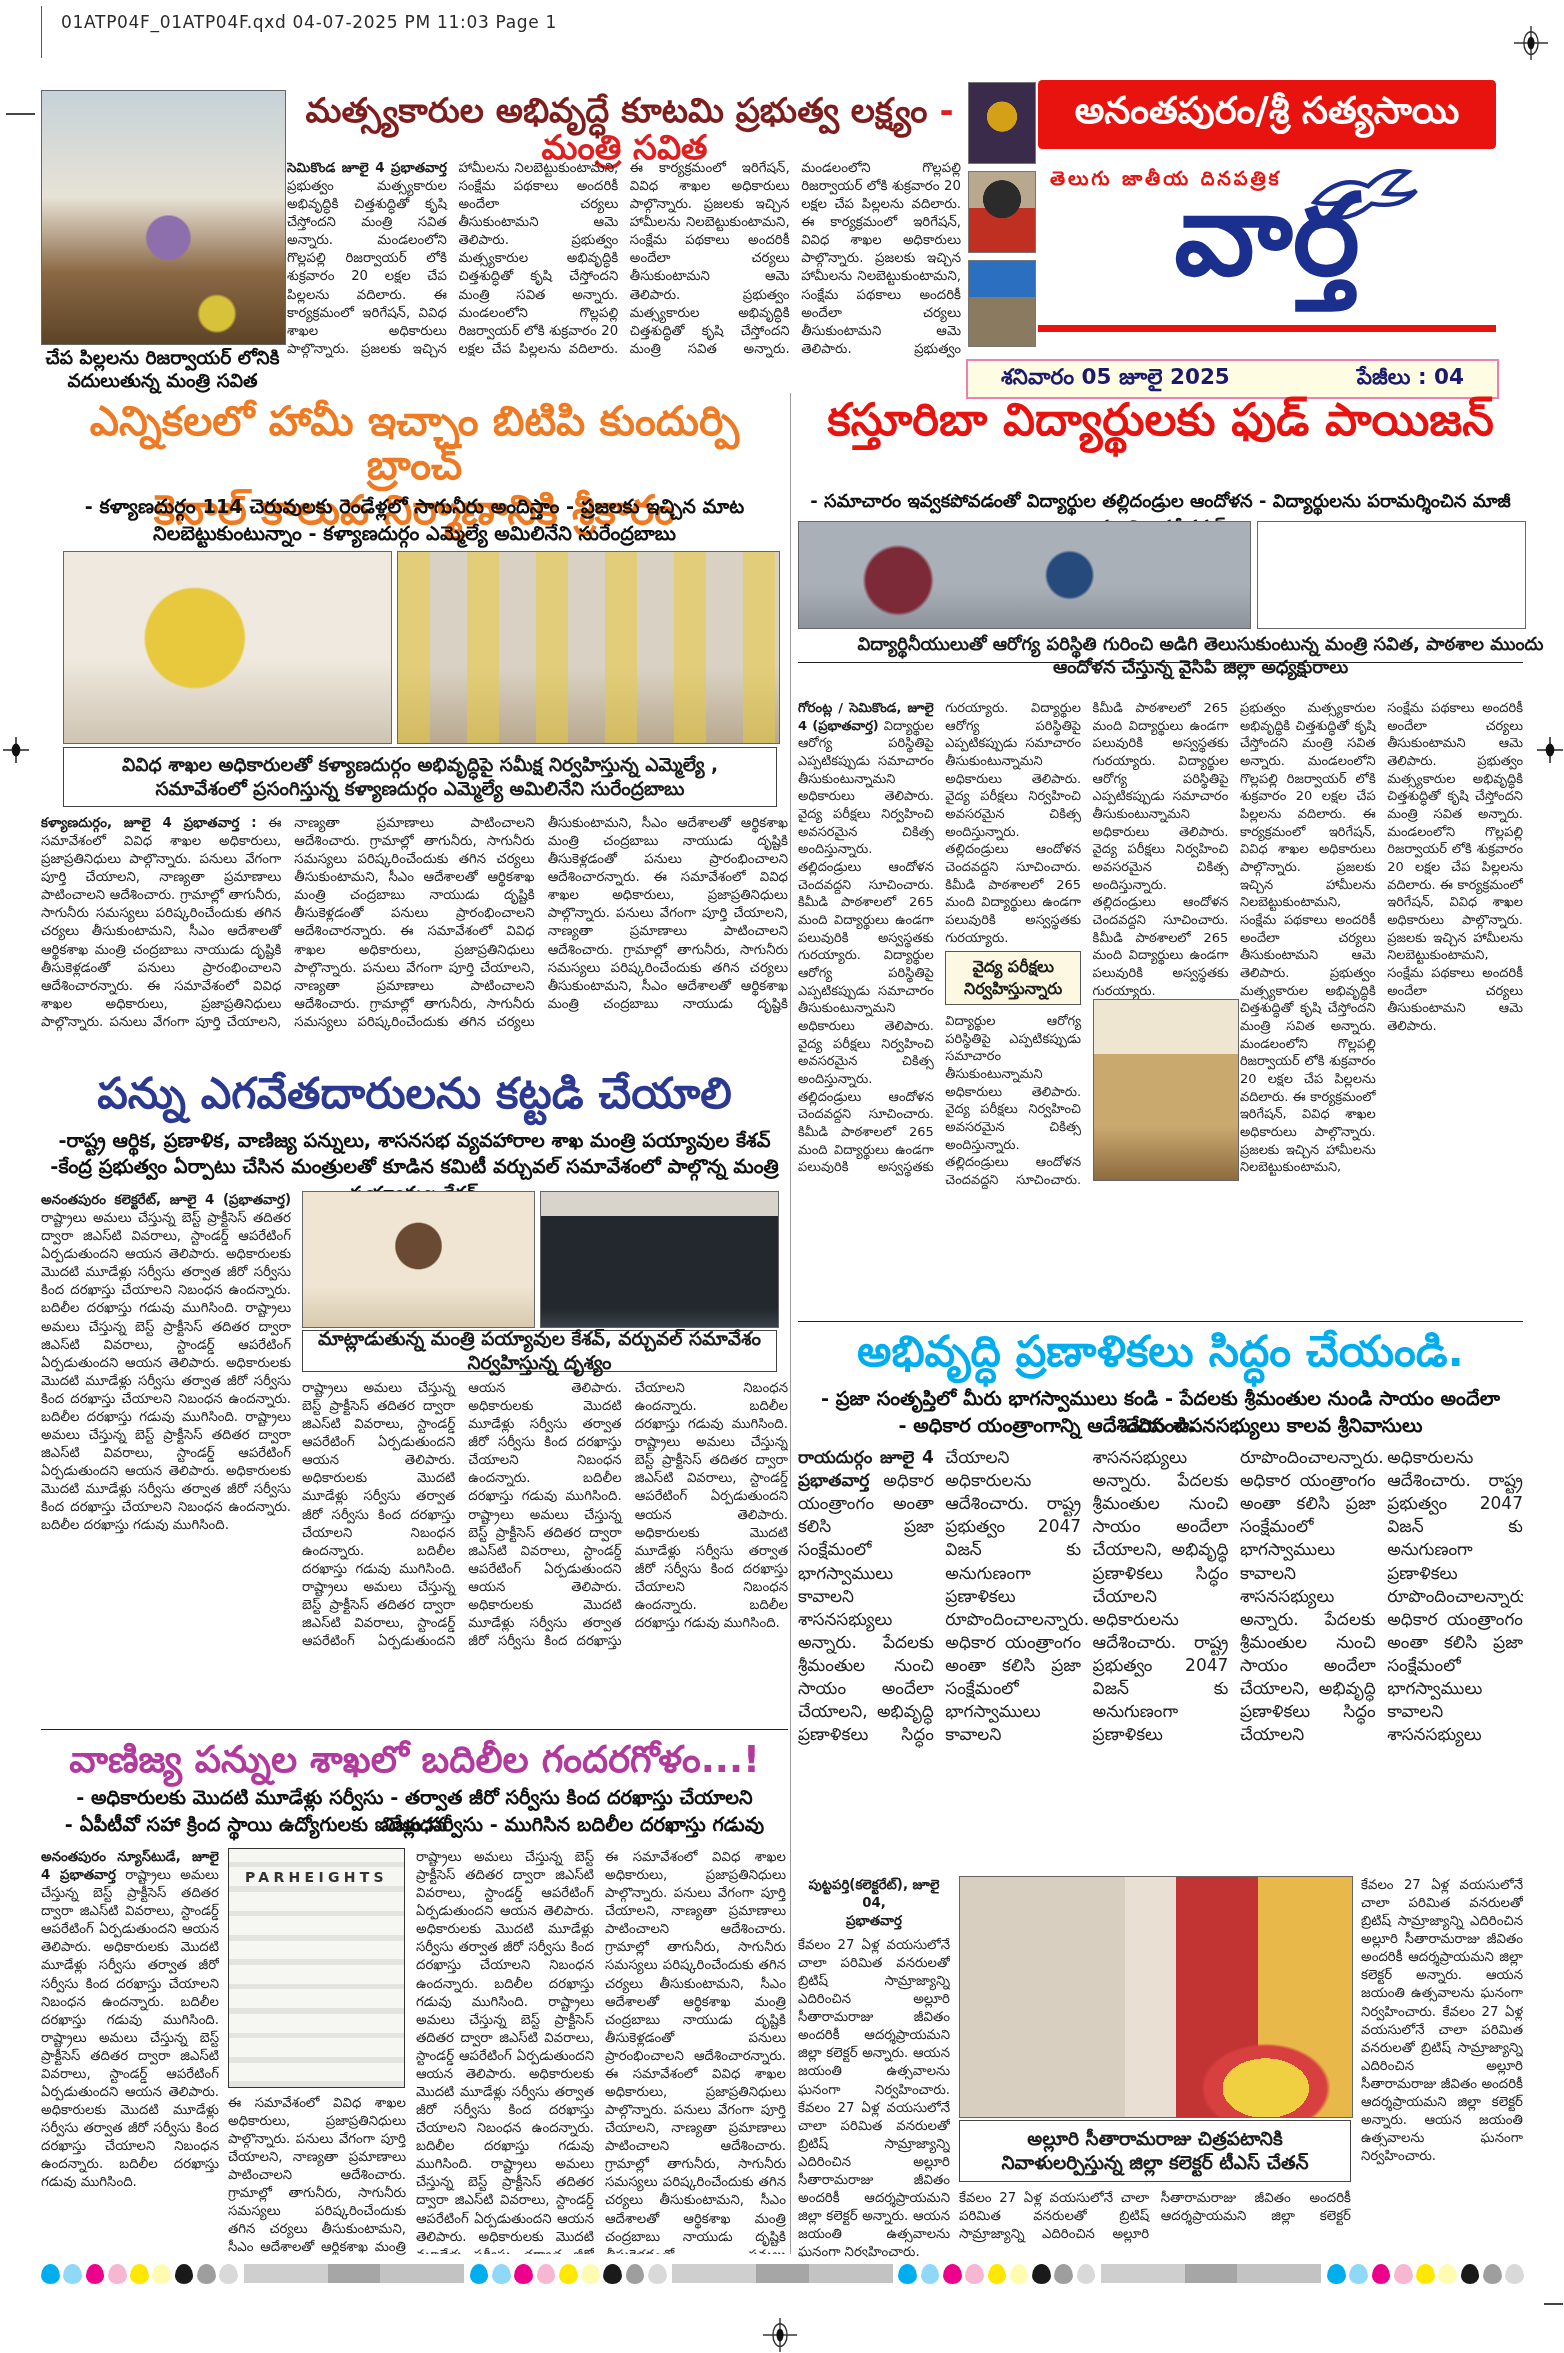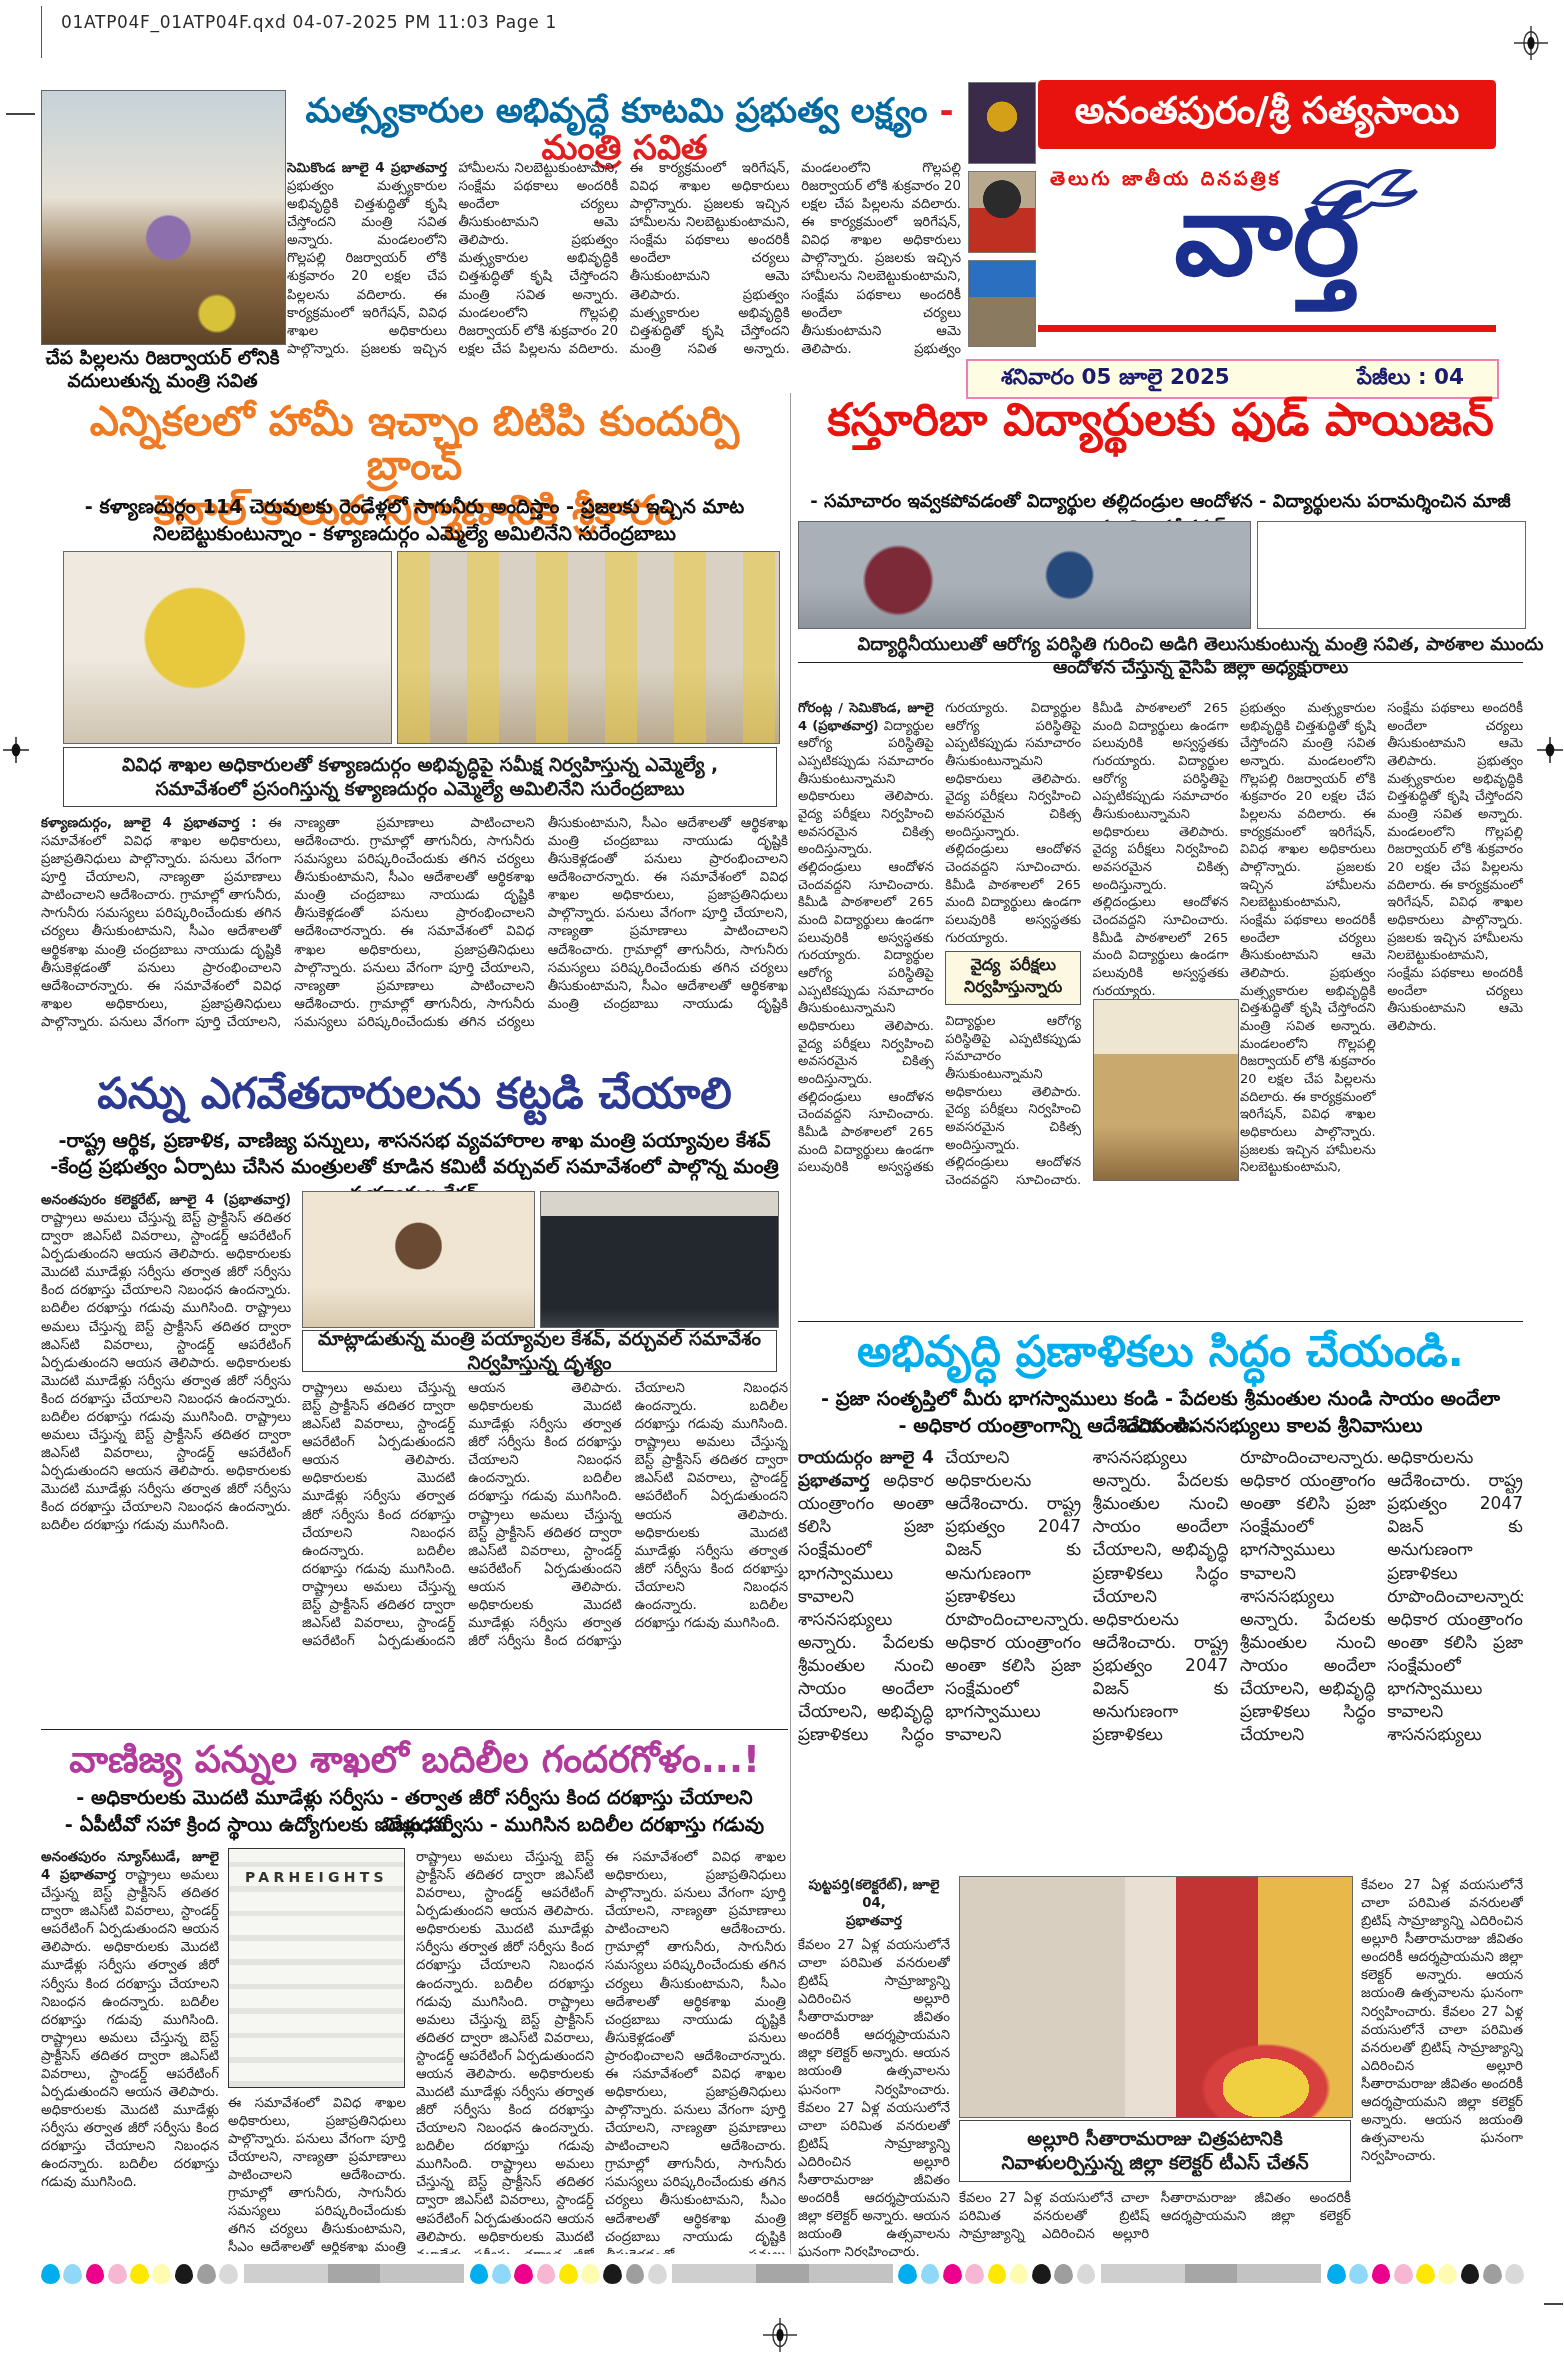--- a/index.html
+++ b/index.html
@@ -15,21 +15,21 @@
   
   .lead-photo{left:41px;top:90px;width:243px;height:253px;border:0.7px solid #888;
     background:
       radial-gradient(circle at 52% 58%, #8e6fae 0 11%, rgba(0,0,0,0) 12%),
       radial-gradient(circle at 72% 88%, #d8c23a 0 6%, rgba(0,0,0,0) 7%),
       linear-gradient(#c6d2d8 0%, #e7e2d6 42%, #8a6844 72%, #5d4427 100%);}
   .lead-caption{left:41px;top:346px;width:243px;text-align:center;font-weight:700;
     font-size:18.7px;line-height:1.25;color:#111;}
   .lead-headline{left:287px;top:92px;width:675px;text-align:center;font-weight:800;
     font-size:34px;line-height:1.1;}
-  .lead-headline .green{color:#0369a1;margin-left:10px;}
+  .lead-headline .green{color:#7f1d1d;margin-left:10px;}
   .lead-headline .red{color:#e02020;}
   .lead-body{left:287px;top:159px;width:674px;height:202px;column-count:4;column-gap:11.5px;
     font-size:13.3px;line-height:1.36;text-align:justify;overflow:hidden;}
   b.dl{font-weight:700;}
   
   .mast-img{width:66px;height:80px;border:0.7px solid #777;}
   .mast-band{left:1038px;top:80px;width:458px;height:69px;background:#e8120e;
     border-radius:4.3px;display:flex;align-items:center;justify-content:center;
     color:#fff;font-weight:800;font-size:37px;white-space:nowrap;}
   .mast-tagline{left:1050px;top:167px;font-size:19.4px;font-weight:700;color:#e8120e;letter-spacing:2.9px;}
@@ -190,21 +190,21 @@
 
   <div class="abs hl food-hl">కస్తూరిబా విద్యార్థులకు ఫుడ్ పాయిజన్</div>
   <div class="abs sub" style="left:798px;top:490px;width:725px;font-size:18px;">- సమాచారం ఇవ్వకపోవడంతో విద్యార్థుల తల్లిదండ్రుల ఆందోళన   - విద్యార్థులను పరామర్శించిన మాజీ మంత్రి ఉషశ్రీచరణ్</div>
   <div class="abs photo" style="left:798px;top:521px;width:451px;height:106px;background:radial-gradient(circle at 22% 55%,#7c2a38 0 9%,rgba(0,0,0,0) 10%),radial-gradient(circle at 60% 50%,#274a7c 0 8%,rgba(0,0,0,0) 9%),linear-gradient(#a9b0b8 0 60%,#8d949c 100%);"></div>
   <div class="abs photo" style="left:1257px;top:521px;width:267px;height:106px;background:radial-gradient(circle at 35% 50%,#d8d8d8 0 10%,rgba(0,0,0,0) 11%),linear-gradient(#b8ab92 0 55%,#97steel 100%),linear-gradient(#b8ab92 0 55%,#978a70 100%);"></div>
   <div class="abs cap" style="left:838px;top:632px;width:725px;font-size:18px;">విద్యార్థినీయులుతో ఆరోగ్య పరిస్థితి గురించి అడిగి తెలుసుకుంటున్న మంత్రి సవిత, పాఠశాల ముందు ఆందోళన చేస్తున్న వైసిపి జిల్లా అధ్యక్షురాలు</div>
   <div class="abs rule" style="left:798px;top:662px;width:725px;"></div>
   <div class="abs body-cols" style="left:798px;top:699px;width:725px;height:645px;column-count:5;column-gap:11.5px;font-size:13px;">
     <b class="dl">గోరంట్ల / సెమికొండ, జూలై 4 (ప్రభాతవార్త)</b>
     <span>విద్యార్థుల ఆరోగ్య పరిస్థితిపై ఎప్పటికప్పుడు సమాచారం తీసుకుంటున్నామని అధికారులు తెలిపారు. వైద్య పరీక్షలు నిర్వహించి అవసరమైన చికిత్స అందిస్తున్నారు. తల్లిదండ్రులు ఆందోళన చెందవద్దని సూచించారు. కిమీడి పాఠశాలలో 265 మంది విద్యార్థులు ఉండగా పలువురికి అస్వస్థతకు గురయ్యారు. విద్యార్థుల ఆరోగ్య పరిస్థితిపై ఎప్పటికప్పుడు సమాచారం తీసుకుంటున్నామని అధికారులు తెలిపారు. వైద్య పరీక్షలు నిర్వహించి అవసరమైన చికిత్స అందిస్తున్నారు. తల్లిదండ్రులు ఆందోళన చెందవద్దని సూచించారు. కిమీడి పాఠశాలలో 265 మంది విద్యార్థులు ఉండగా పలువురికి అస్వస్థతకు గురయ్యారు. విద్యార్థుల ఆరోగ్య పరిస్థితిపై ఎప్పటికప్పుడు సమాచారం తీసుకుంటున్నామని అధికారులు తెలిపారు. వైద్య పరీక్షలు నిర్వహించి అవసరమైన చికిత్స అందిస్తున్నారు. తల్లిదండ్రులు ఆందోళన చెందవద్దని సూచించారు. కిమీడి పాఠశాలలో 265 మంది విద్యార్థులు ఉండగా పలువురికి అస్వస్థతకు గురయ్యారు. </span>
-    <div class="inset-label" style="white-space:pre-line;font-family:Liberation Mono, monospace;">వైద్య పరీక్షలు
+    <div class="inset-label" style="white-space:pre-line;">వైద్య పరీక్షలు
 నిర్వహిస్తున్నారు</div>
     <span>విద్యార్థుల ఆరోగ్య పరిస్థితిపై ఎప్పటికప్పుడు సమాచారం తీసుకుంటున్నామని అధికారులు తెలిపారు. వైద్య పరీక్షలు నిర్వహించి అవసరమైన చికిత్స అందిస్తున్నారు. తల్లిదండ్రులు ఆందోళన చెందవద్దని సూచించారు. కిమీడి పాఠశాలలో 265 మంది విద్యార్థులు ఉండగా పలువురికి అస్వస్థతకు గురయ్యారు. విద్యార్థుల ఆరోగ్య పరిస్థితిపై ఎప్పటికప్పుడు సమాచారం తీసుకుంటున్నామని అధికారులు తెలిపారు. వైద్య పరీక్షలు నిర్వహించి అవసరమైన చికిత్స అందిస్తున్నారు. తల్లిదండ్రులు ఆందోళన చెందవద్దని సూచించారు. కిమీడి పాఠశాలలో 265 మంది విద్యార్థులు ఉండగా పలువురికి అస్వస్థతకు గురయ్యారు. </span>
     <div class="inset-photo"></div>
     <span>ప్రభుత్వం మత్స్యకారుల అభివృద్ధికి చిత్తశుద్ధితో కృషి చేస్తోందని మంత్రి సవిత అన్నారు. మండలంలోని గొల్లపల్లి రిజర్వాయర్ లోకి శుక్రవారం 20 లక్షల చేప పిల్లలను వదిలారు. ఈ కార్యక్రమంలో ఇరిగేషన్, వివిధ శాఖల అధికారులు పాల్గొన్నారు. ప్రజలకు ఇచ్చిన హామీలను నిలబెట్టుకుంటామని, సంక్షేమ పథకాలు అందరికీ అందేలా చర్యలు తీసుకుంటామని ఆమె తెలిపారు. ప్రభుత్వం మత్స్యకారుల అభివృద్ధికి చిత్తశుద్ధితో కృషి చేస్తోందని మంత్రి సవిత అన్నారు. మండలంలోని గొల్లపల్లి రిజర్వాయర్ లోకి శుక్రవారం 20 లక్షల చేప పిల్లలను వదిలారు. ఈ కార్యక్రమంలో ఇరిగేషన్, వివిధ శాఖల అధికారులు పాల్గొన్నారు. ప్రజలకు ఇచ్చిన హామీలను నిలబెట్టుకుంటామని, సంక్షేమ పథకాలు అందరికీ అందేలా చర్యలు తీసుకుంటామని ఆమె తెలిపారు. ప్రభుత్వం మత్స్యకారుల అభివృద్ధికి చిత్తశుద్ధితో కృషి చేస్తోందని మంత్రి సవిత అన్నారు. మండలంలోని గొల్లపల్లి రిజర్వాయర్ లోకి శుక్రవారం 20 లక్షల చేప పిల్లలను వదిలారు. ఈ కార్యక్రమంలో ఇరిగేషన్, వివిధ శాఖల అధికారులు పాల్గొన్నారు. ప్రజలకు ఇచ్చిన హామీలను నిలబెట్టుకుంటామని, సంక్షేమ పథకాలు అందరికీ అందేలా చర్యలు తీసుకుంటామని ఆమె తెలిపారు. </span>
   </div>
 
   <div class="abs rule" style="left:798px;top:1321px;width:725px;height:0.7px;"></div>
   <div class="abs hl plans-hl">అభివృద్ధి ప్రణాళికలు సిద్ధం చేయండి.</div>
   <div class="abs sub" style="left:798px;top:1387px;width:725px;">- ప్రజా సంతృప్తిలో మీరు భాగస్వాములు కండి - పేదలకు శ్రీమంతుల నుండి సాయం అందేలా చేయండి.</div>
   <div class="abs sub" style="left:798px;top:1414px;width:725px;">- అధికార యంత్రాంగాన్ని ఆదేశించిన శాసనసభ్యులు కాలవ శ్రీనివాసులు</div>

